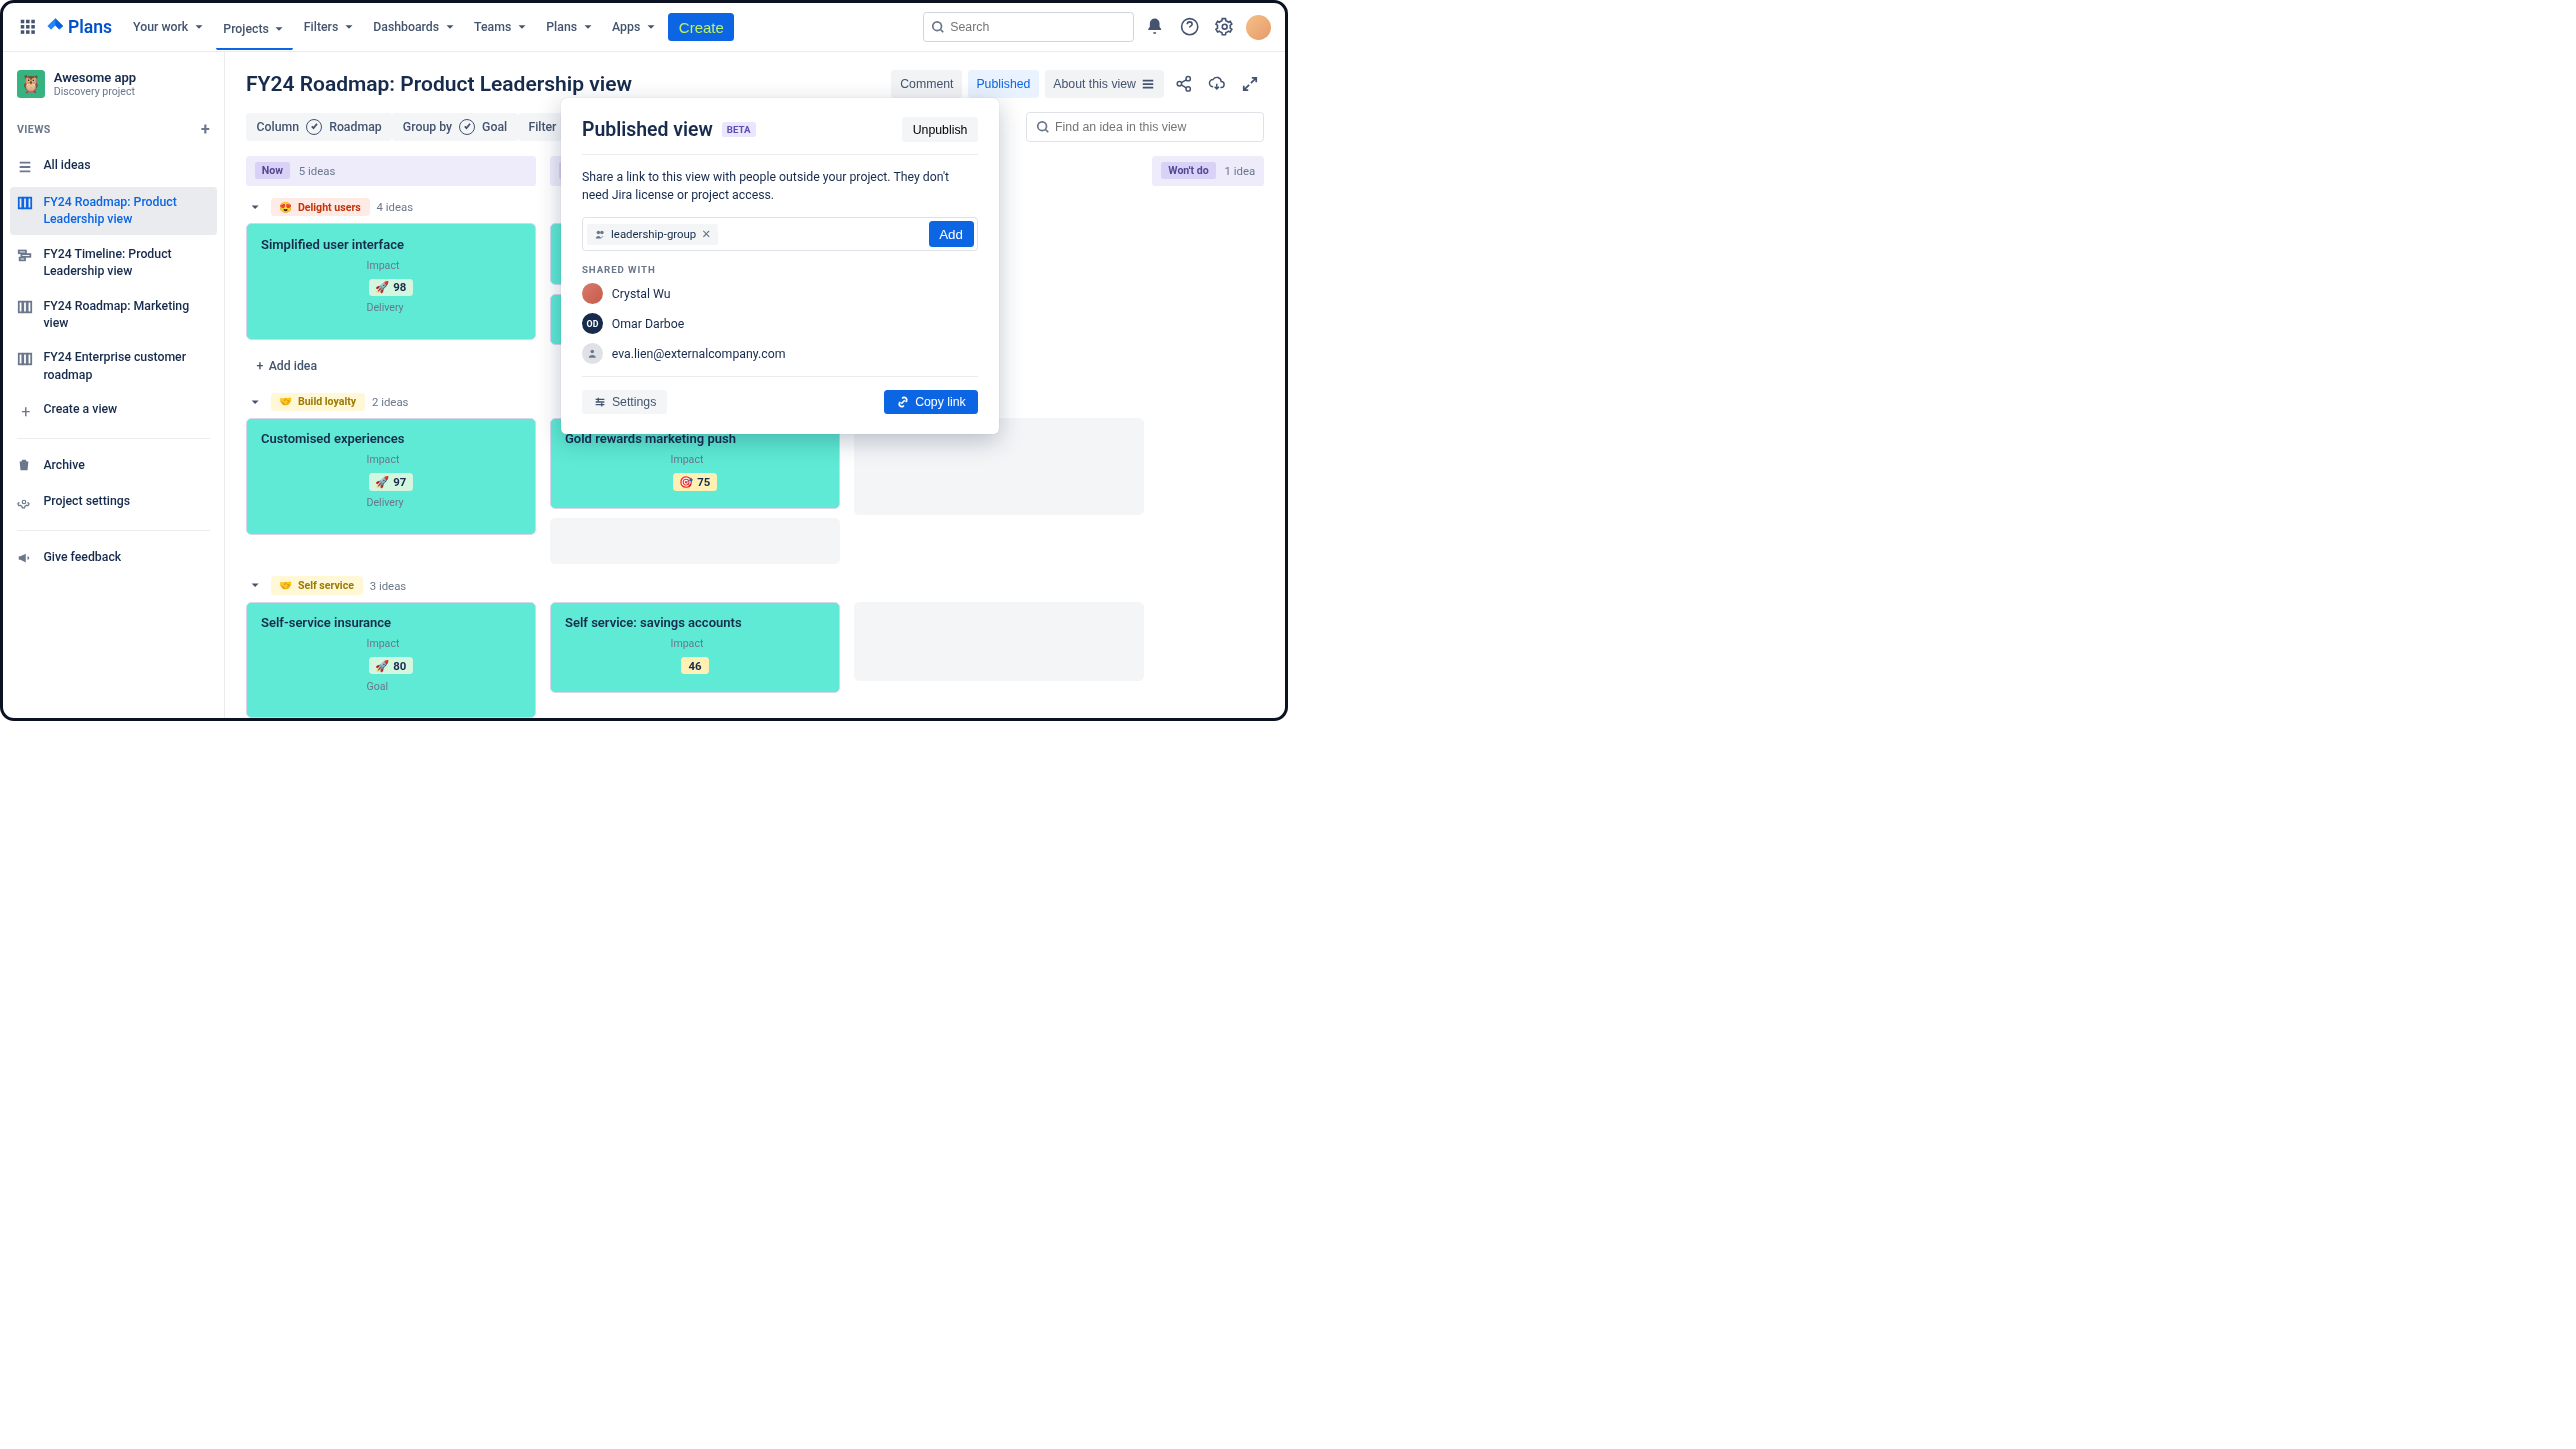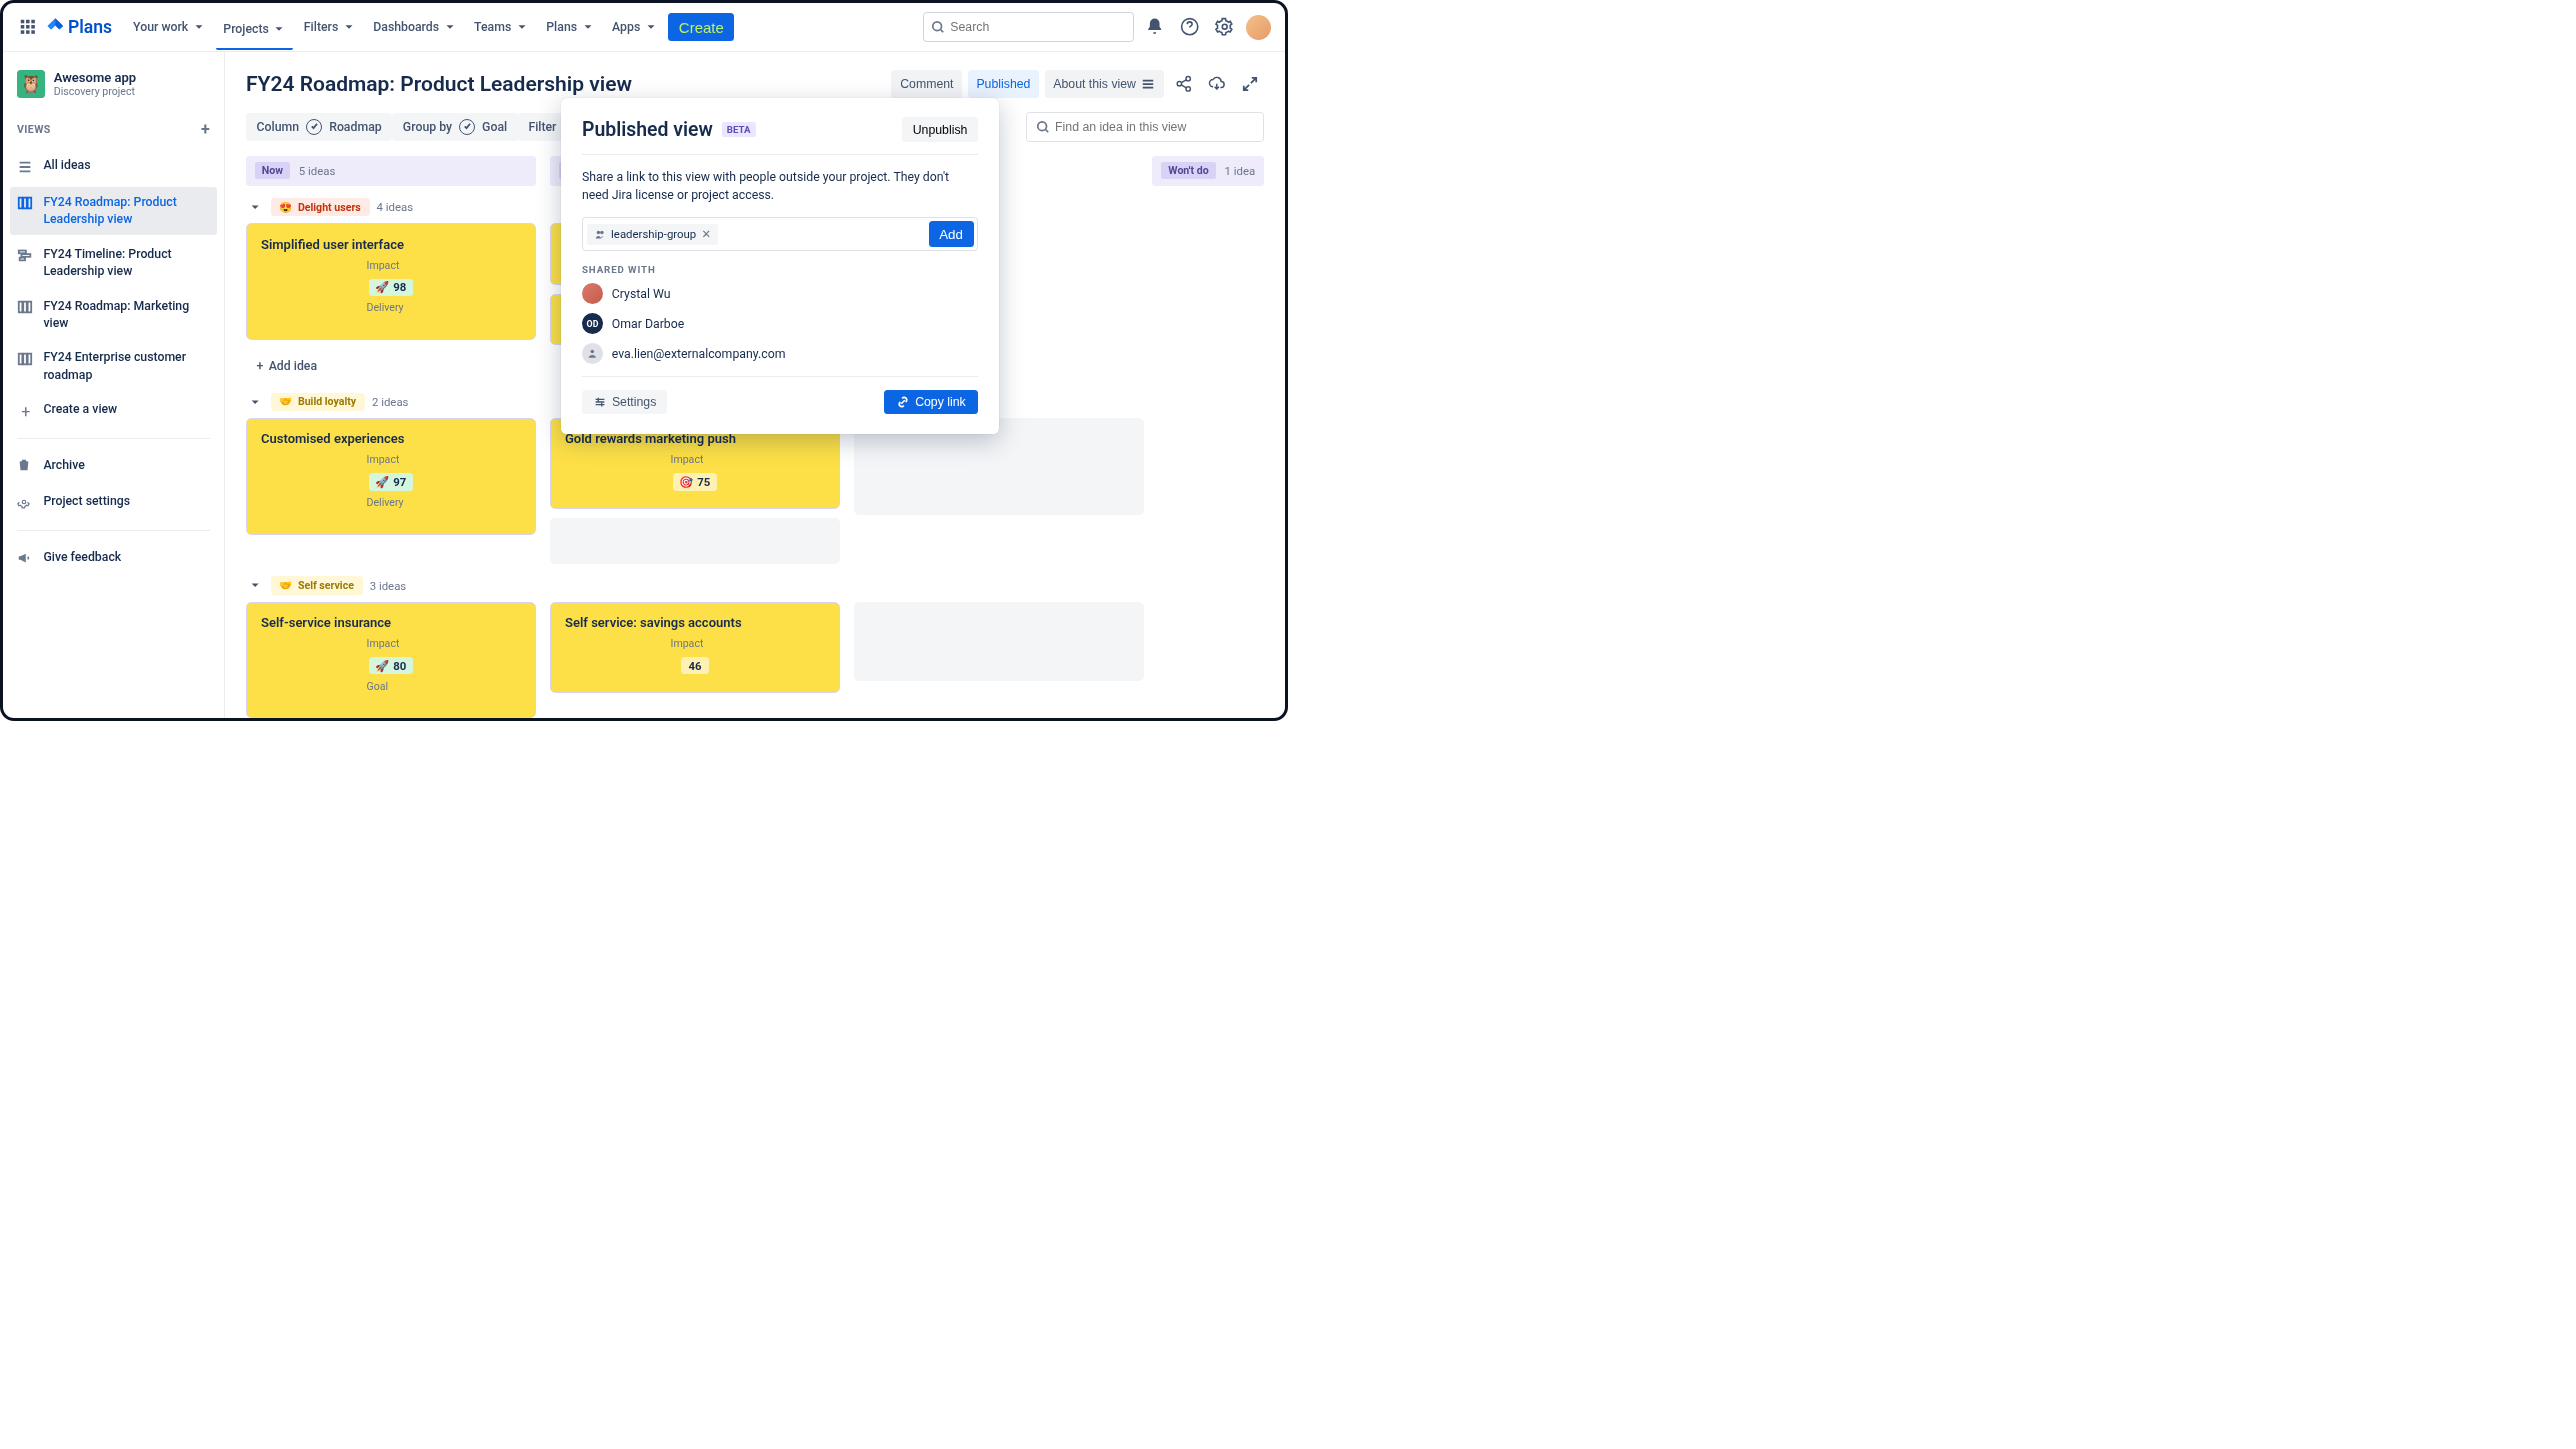--- a/index.html
+++ b/index.html
@@ -62,21 +62,21 @@
 .group-row { display: flex; align-items: center; gap: 7px; margin: 12.3px 0 7px 0; }
 .group-chevron { width:17.6px;height:17.6px;display:flex;align-items:center;justify-content:center;color:#44546F;cursor:pointer;}
 .group-tag { display:flex;align-items:center;gap:5.3px;padding:2.6px 8.8px;border-radius:3.5px;font-size:10.6px;font-weight:700; }
 .group-tag.delight { background:#FFEBE6;color:#c23308;}
 .group-tag.loyalty { background:#FFF7D6;color:#9b7a04;}
 .group-tag.self { background:#FFF7D6;color:#9b7a04;}
 .group-count { font-size:11.4px;color:#6B778C; }
 
 .cards-row { display:flex; gap:14px; }
 .cards-col { display:flex; flex-direction:column; gap:8.8px; min-width:290px; }
-.card { border:0.9px solid #D8D4F0; border-radius:5.3px; padding:12.3px 14px; background:#fde047; }
+.card { border:0.9px solid #D8D4F0; border-radius:5.3px; padding:12.3px 14px; background:#5eead4; }
 .card-title { font-weight:600; font-size:13px; margin-bottom:7px; }
 .card-meta { display:flex; align-items:center; gap:7px; margin-bottom:5.3px; font-size:10.6px; color:#6B778C;flex-direction:column; }
 .meta-label { width: 49px; }
 .impact-badge { background:#d4f6df; border-radius:3.5px; padding:1.8px 7px; font-weight:700; color:#172B4D; display:flex;align-items:center;gap:3.5px;font-size:11.4px;}
 .impact-badge.yellow { background:#FFF0B3; }
 .progress { flex:1; height:7px; background:#EBECF0; border-radius:3.5px; display:flex; overflow:hidden; }
 .progress .seg-green{background:#36B37E;}
 .progress .seg-blue{background:#0C66E4;}
 .card.placeholder { background:#F4F5F7; border:none; height:46px; }
 

